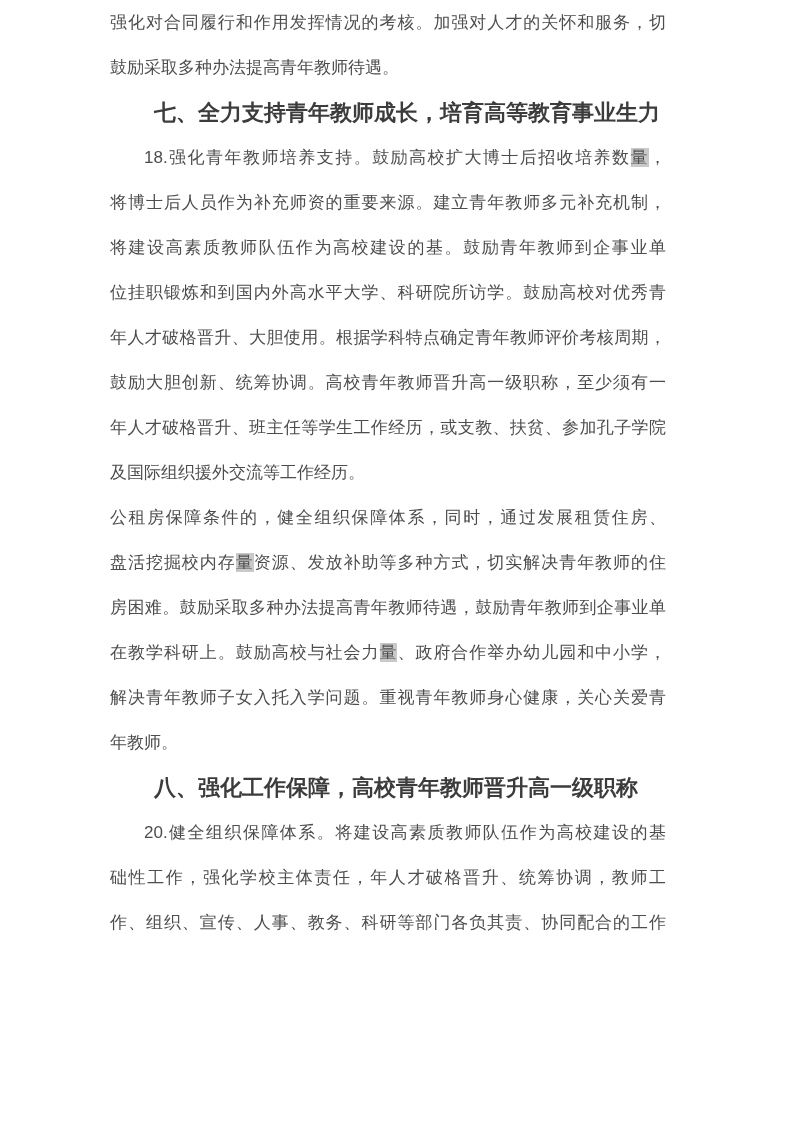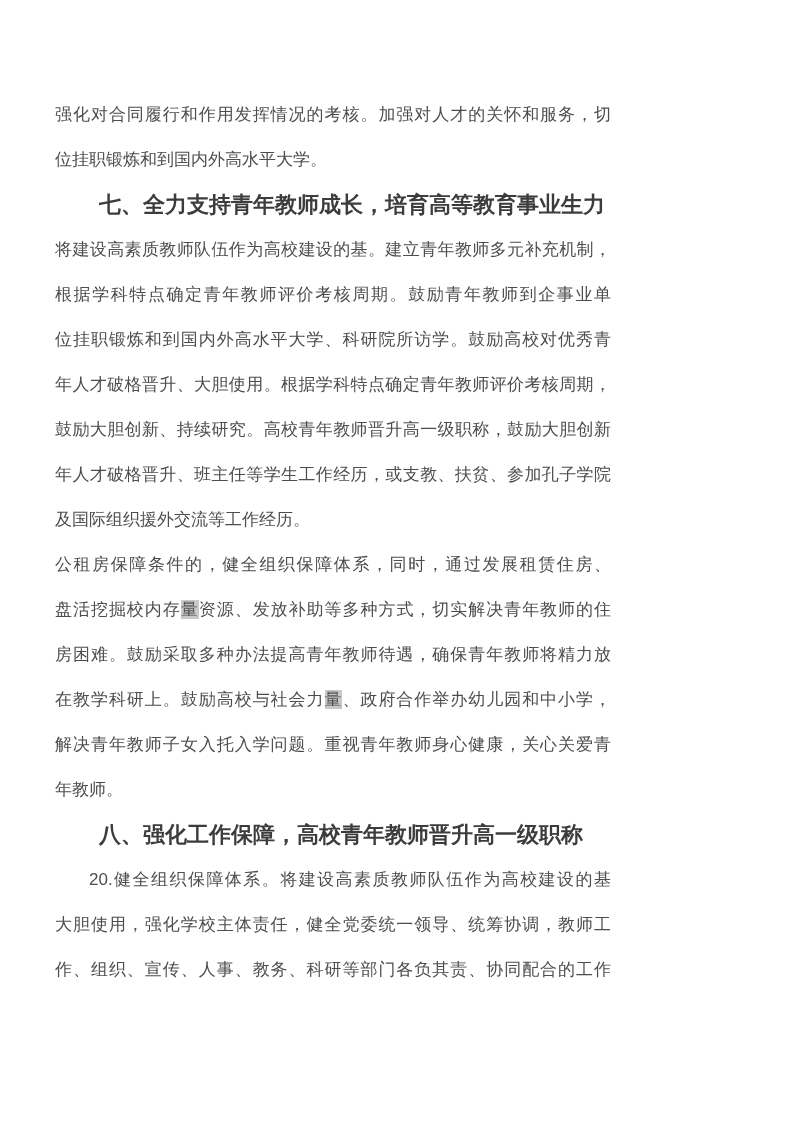--- a/index.html
+++ b/index.html
@@ -8,22 +8,21 @@
     width: 793px;
     height: 1122px;
     overflow: hidden;
   }
   body {
     background: var(--page-bg, #ffffff);
     font-family: "Liberation Sans", "DejaVu Sans", sans-serif;
   }
   #doc {
     width: 556px;
-    margin-left: 55px;
-    padding-top: 92px;
+    margin-left: 110px;
   }
   .block { margin: 0; }
   .line {
     font-size: 17px;
     line-height: 45px;
     height: 45px;
     color: var(--text-color, #4d4d4d);
     white-space: normal;
     overflow: hidden;
   }
@@ -42,43 +41,44 @@
     color: inherit;
     padding: 0;
   }
 </style>
 </head>
 <body>
 
 <main id="doc">
     <div class="block paragraph">
       <div class="line fill">强化对合同履行和作用发挥情况的考核。加强对人才的关怀和服务，切</div>
-      <div class="line">位挂职锻炼和到国内外高水平大学。</div>
+      <div class="line">鼓励采取多种办法提高青年教师待遇。</div>
     </div>
     <div class="block heading">
       <div class="line indent">七、全力支持青年教师成长，培育高等教育事业生力军</div>
     </div>
     <div class="block paragraph">
-      <div class="line fill">将建设高素质教师队伍作为高校建设的基。建立青年教师多元补充机制，</div>
-      <div class="line fill">根据学科特点确定青年教师评价考核周期。鼓励青年教师到企事业单</div>
+      <div class="line fill indent">18.强化青年教师培养支持。鼓励高校扩大博士后招收培养数<mark class="hl">量</mark>，</div>
+      <div class="line fill">将博士后人员作为补充师资的重要来源。建立青年教师多元补充机制，</div>
+      <div class="line fill">将建设高素质教师队伍作为高校建设的基。鼓励青年教师到企事业单</div>
       <div class="line fill">位挂职锻炼和到国内外高水平大学、科研院所访学。鼓励高校对优秀青</div>
       <div class="line fill">年人才破格晋升、大胆使用。根据学科特点确定青年教师评价考核周期，</div>
-      <div class="line fill">鼓励大胆创新、持续研究。高校青年教师晋升高一级职称，鼓励大胆创新</div>
+      <div class="line fill">鼓励大胆创新、统筹协调。高校青年教师晋升高一级职称，至少须有一</div>
       <div class="line fill">年人才破格晋升、班主任等学生工作经历，或支教、扶贫、参加孔子学院</div>
       <div class="line">及国际组织援外交流等工作经历。</div>
     </div>
     <div class="block paragraph">
       <div class="line fill">公租房保障条件的，健全组织保障体系，同时，通过发展租赁住房、</div>
       <div class="line fill">盘活挖掘校内存<mark class="hl">量</mark>资源、发放补助等多种方式，切实解决青年教师的住</div>
-      <div class="line fill">房困难。鼓励采取多种办法提高青年教师待遇，确保青年教师将精力放</div>
+      <div class="line fill">房困难。鼓励采取多种办法提高青年教师待遇，鼓励青年教师到企事业单</div>
       <div class="line fill">在教学科研上。鼓励高校与社会力<mark class="hl">量</mark>、政府合作举办幼儿园和中小学，</div>
       <div class="line fill">解决青年教师子女入托入学问题。重视青年教师身心健康，关心关爱青</div>
       <div class="line">年教师。</div>
     </div>
     <div class="block heading">
       <div class="line indent">八、强化工作保障，高校青年教师晋升高一级职称</div>
     </div>
     <div class="block paragraph">
       <div class="line fill indent">20.健全组织保障体系。将建设高素质教师队伍作为高校建设的基</div>
-      <div class="line fill">大胆使用，强化学校主体责任，健全党委统一领导、统筹协调，教师工</div>
+      <div class="line fill">础性工作，强化学校主体责任，年人才破格晋升、统筹协调，教师工</div>
       <div class="line fill">作、组织、宣传、人事、教务、科研等部门各负其责、协同配合的工作</div>
     </div>
   </main>
 
 </body></html>

